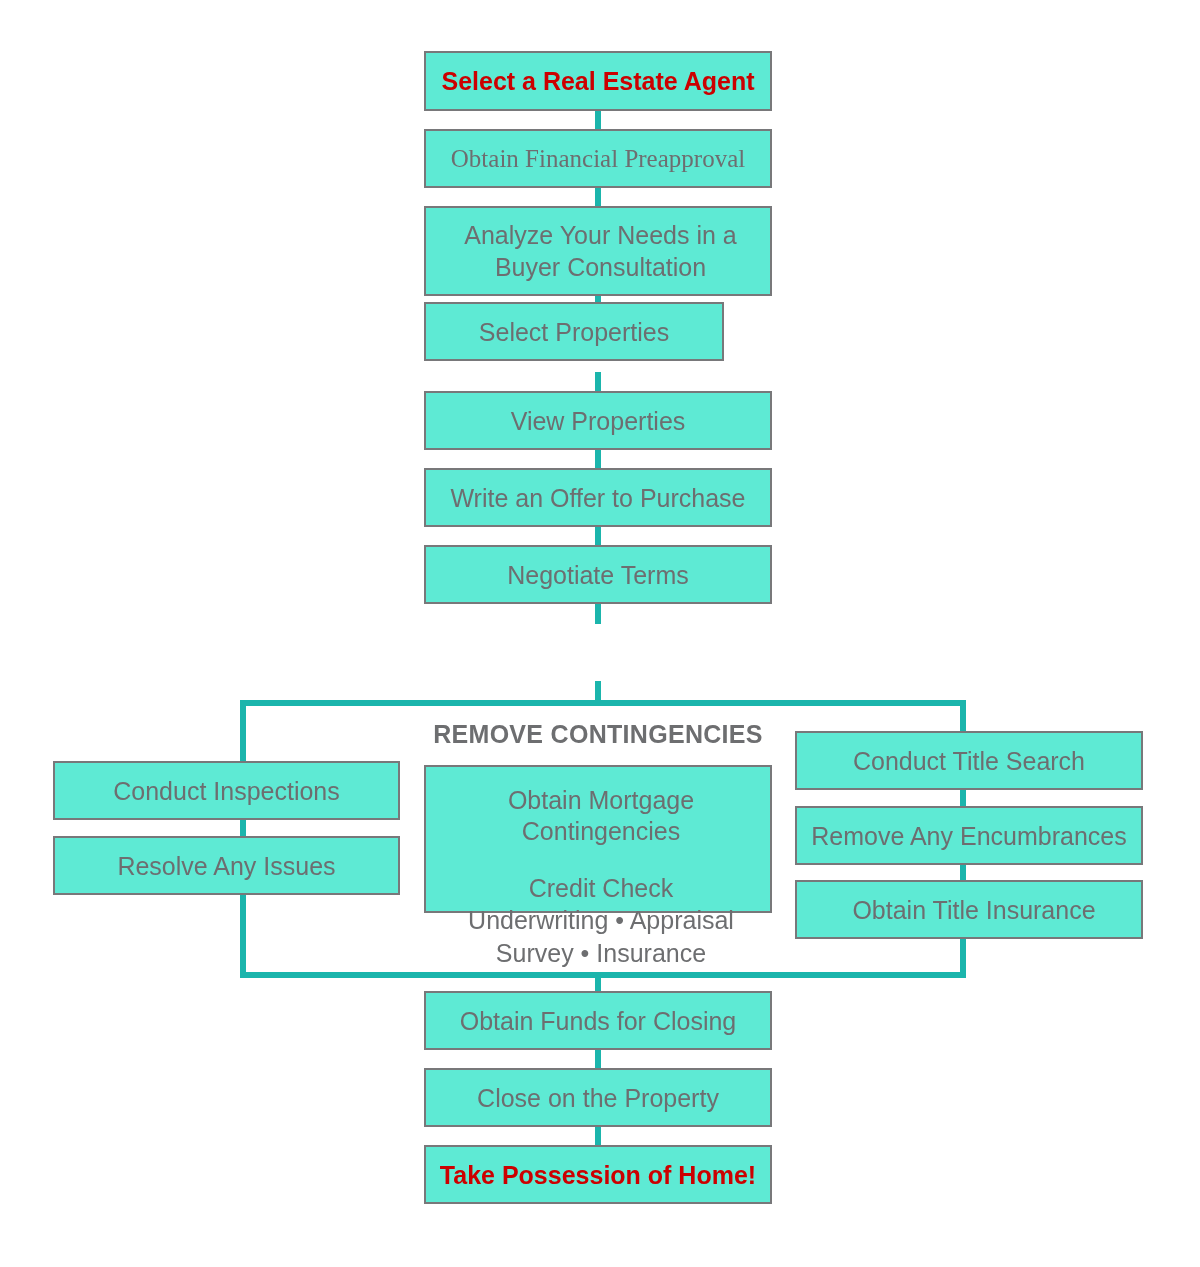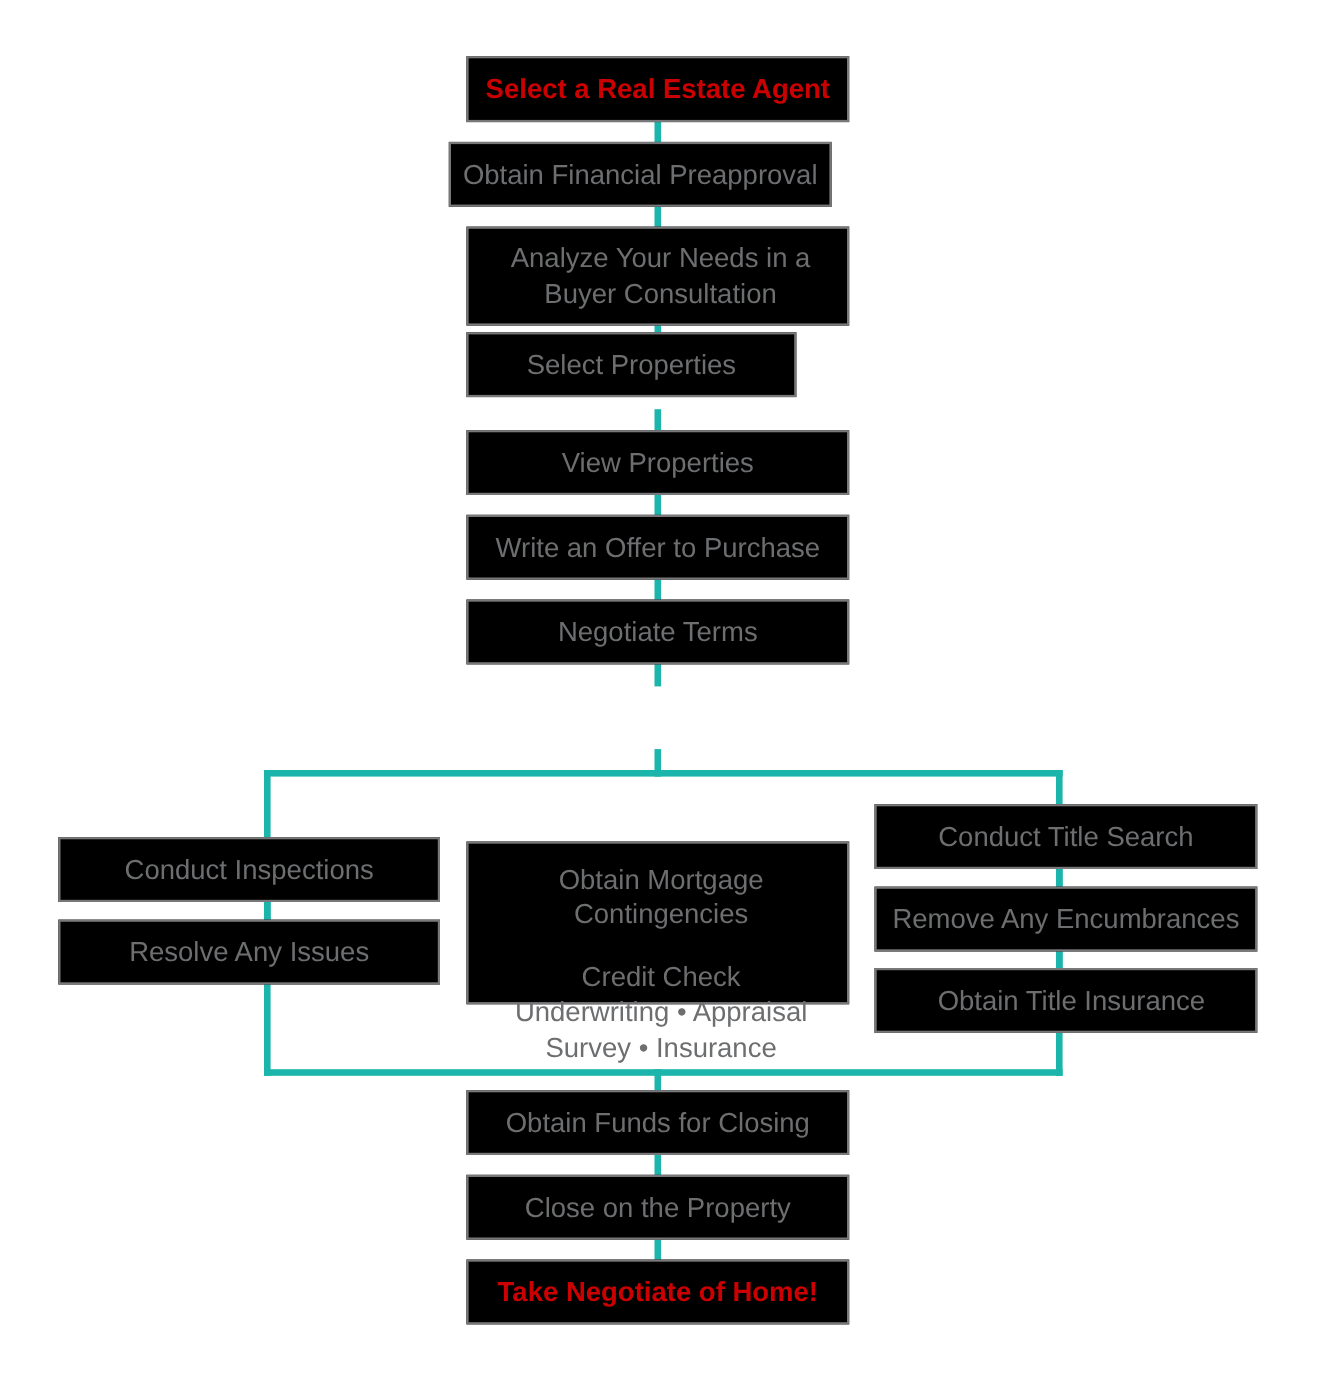--- a/index.html
+++ b/index.html
@@ -15,21 +15,21 @@
   
   .conn{position:absolute;background:#1bb5ac;}
   .conn-v{width:6px;}
   .conn-h{height:6px;}
 
   
   .node{
     position:absolute;
     box-sizing:border-box;
     border:2px solid #78787a;
-    background:#000000;
+    background:#5eead4;
     display:flex;
     align-items:center;
     justify-content:center;
     text-align:center;
     color:#6d6e70;
     font-size:25px;
     line-height:1.28;
     padding:2px 10px;
     z-index:2;
   }
@@ -86,21 +86,21 @@
 
   <div class="conn conn-v" style="left:240px;top:819px;height:21px;"></div>
 
   <div class="conn conn-v" style="left:960px;top:788px;height:21px;"></div>
   <div class="conn conn-v" style="left:960px;top:862px;height:21px;"></div>
 
   <div class="node emph" style="left:424px;top:51px;width:348px;height:60px;">
     <span>Select a Real Estate Agent</span>
   </div>
 
-  <div class="node" style="left:408px;top:129px;width:348px;height:59px;">
+  <div class="node" style="left:424px;top:129px;width:348px;height:59px;font-family:Liberation Serif, serif;">
     <span>Obtain Financial Preapproval</span>
   </div>
 
   <div class="node" style="left:424px;top:206px;width:348px;height:90px;padding-left:15px;">
     <span>
       <span class="l2">Analyze Your Needs in a</span>
       <span class="l2">Buyer Consultation</span>
     </span>
   </div>
 
@@ -114,20 +114,23 @@
 
   <div class="node" style="left:424px;top:468px;width:348px;height:59px;text-align:right;">
     <span>Write an Offer to Purchase</span>
   </div>
 
   <div class="node" style="left:424px;top:545px;width:348px;height:59px;">
     <span>Negotiate Terms</span>
   </div>
 
 
+  <div class="section-title" style="left:424px;top:720px;width:348px;">
+    <span>REMOVE CONTINGENCIES</span>
+  </div>
 
   <div class="node" style="left:53px;top:761px;width:347px;height:59px;text-align:right;">
     <span>Conduct Inspections</span>
   </div>
 
   <div class="node" style="left:53px;top:836px;width:347px;height:59px;">
     <span>Resolve Any Issues</span>
   </div>
 
   <div class="node mortgage" style="left:424px;top:765px;width:348px;height:148px;padding-left:16px;">
@@ -153,16 +156,16 @@
 
   <div class="node" style="left:424px;top:991px;width:348px;height:59px;">
     <span>Obtain Funds for Closing</span>
   </div>
 
   <div class="node" style="left:424px;top:1068px;width:348px;height:59px;">
     <span>Close on the Property</span>
   </div>
 
   <div class="node emph" style="left:424px;top:1145px;width:348px;height:59px;">
-    <span>Take Negotiate of Home!</span>
+    <span>Take Possession of Home!</span>
   </div>
 
 </div>
 
 </body></html>

